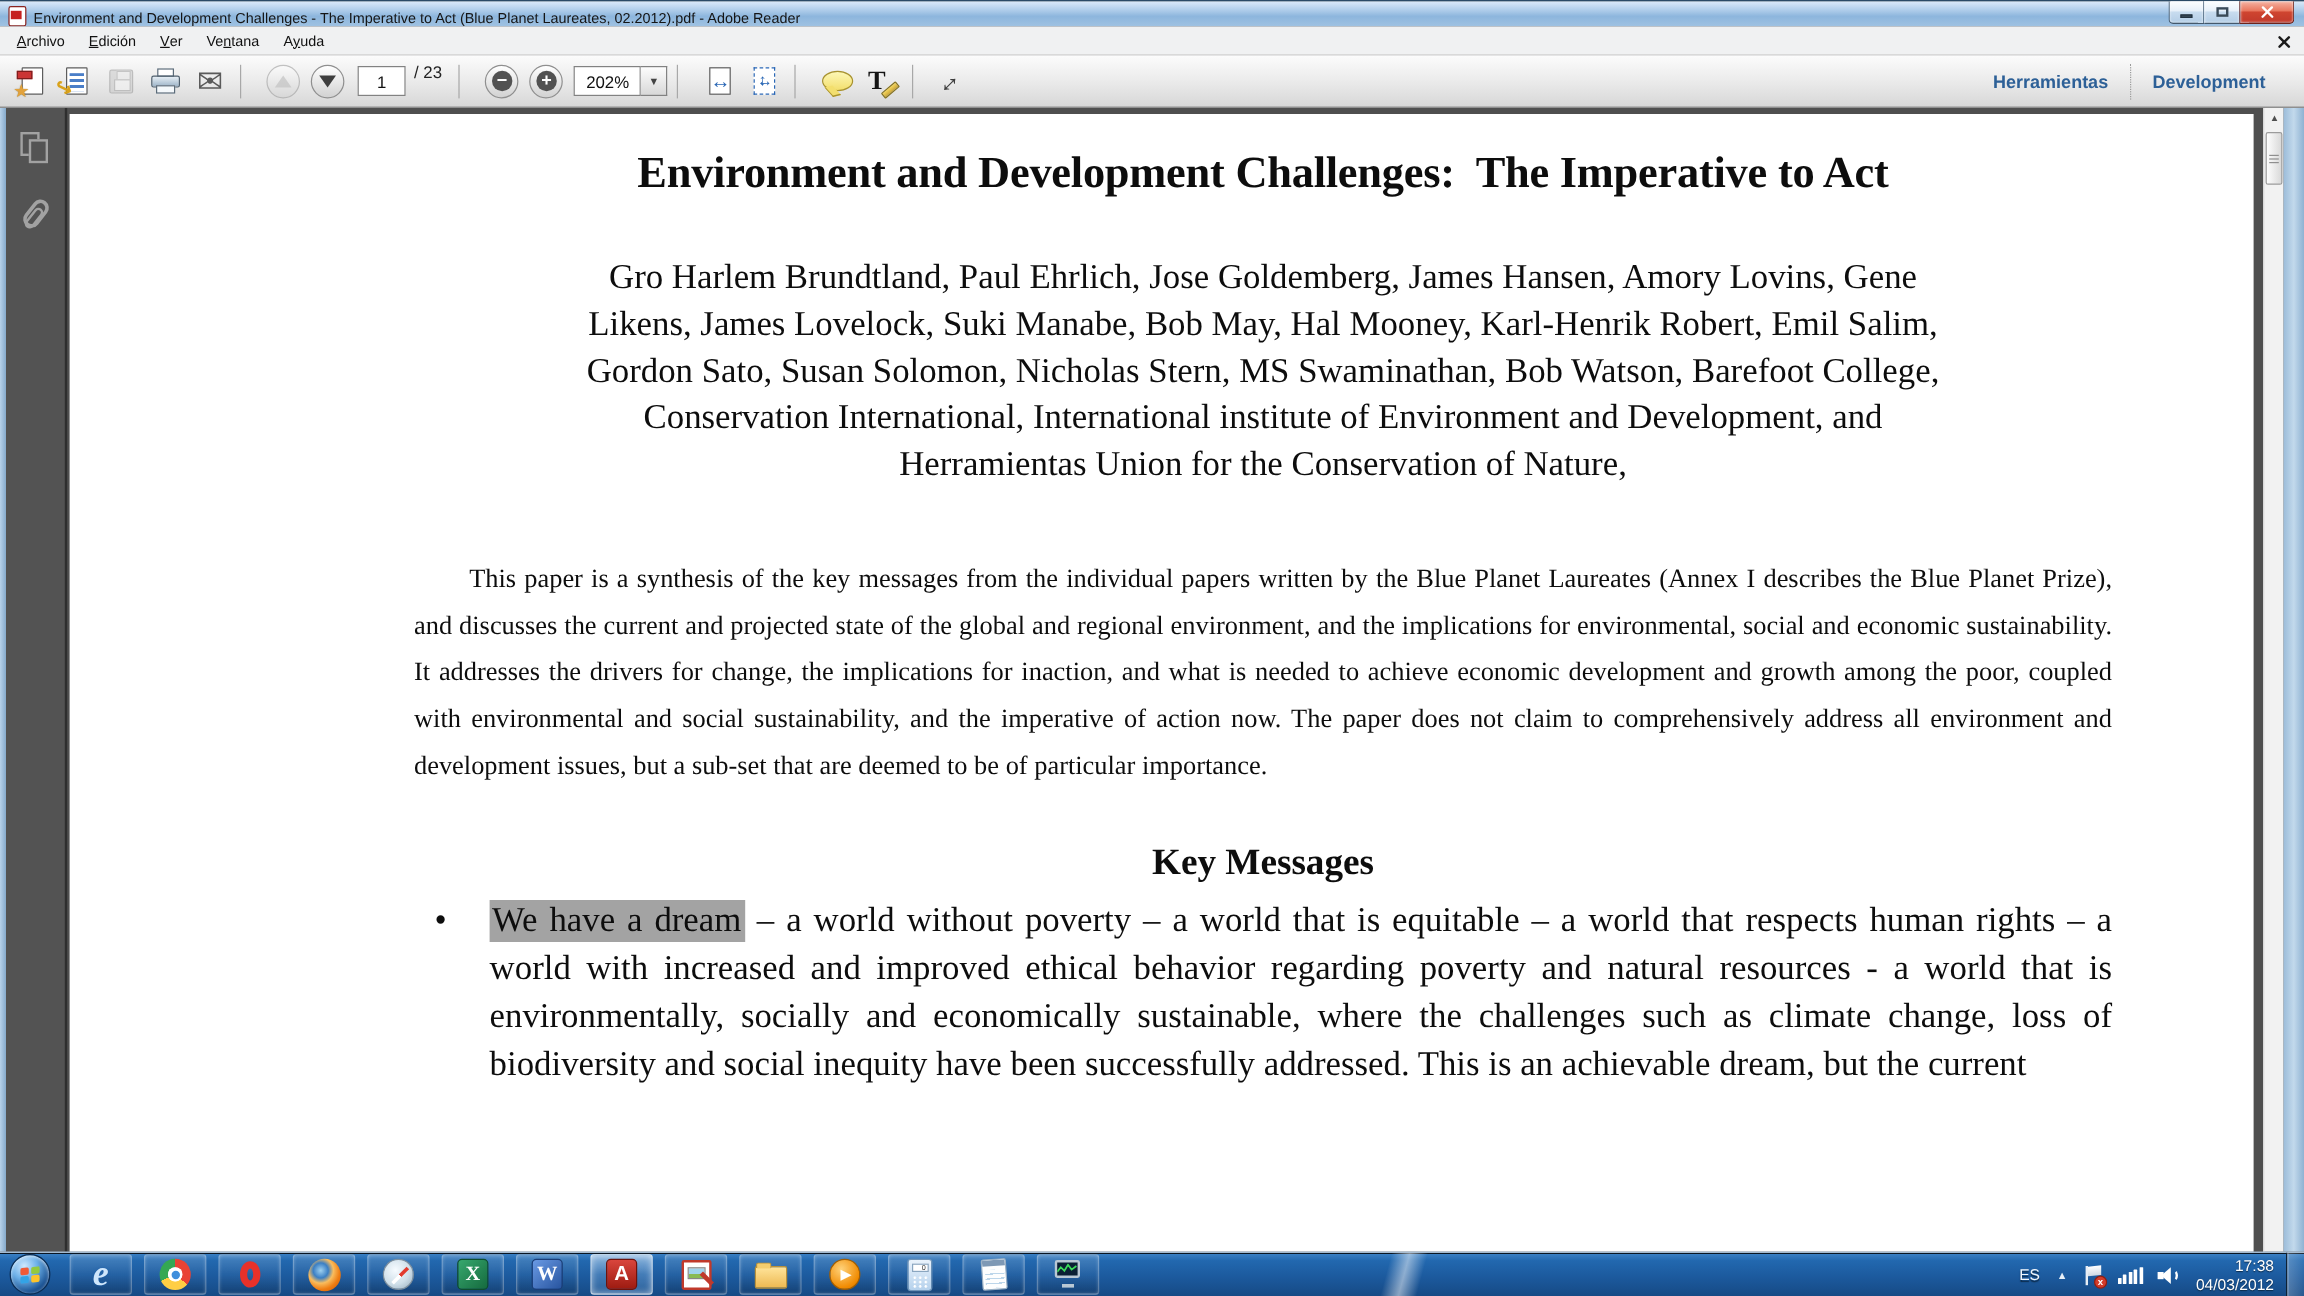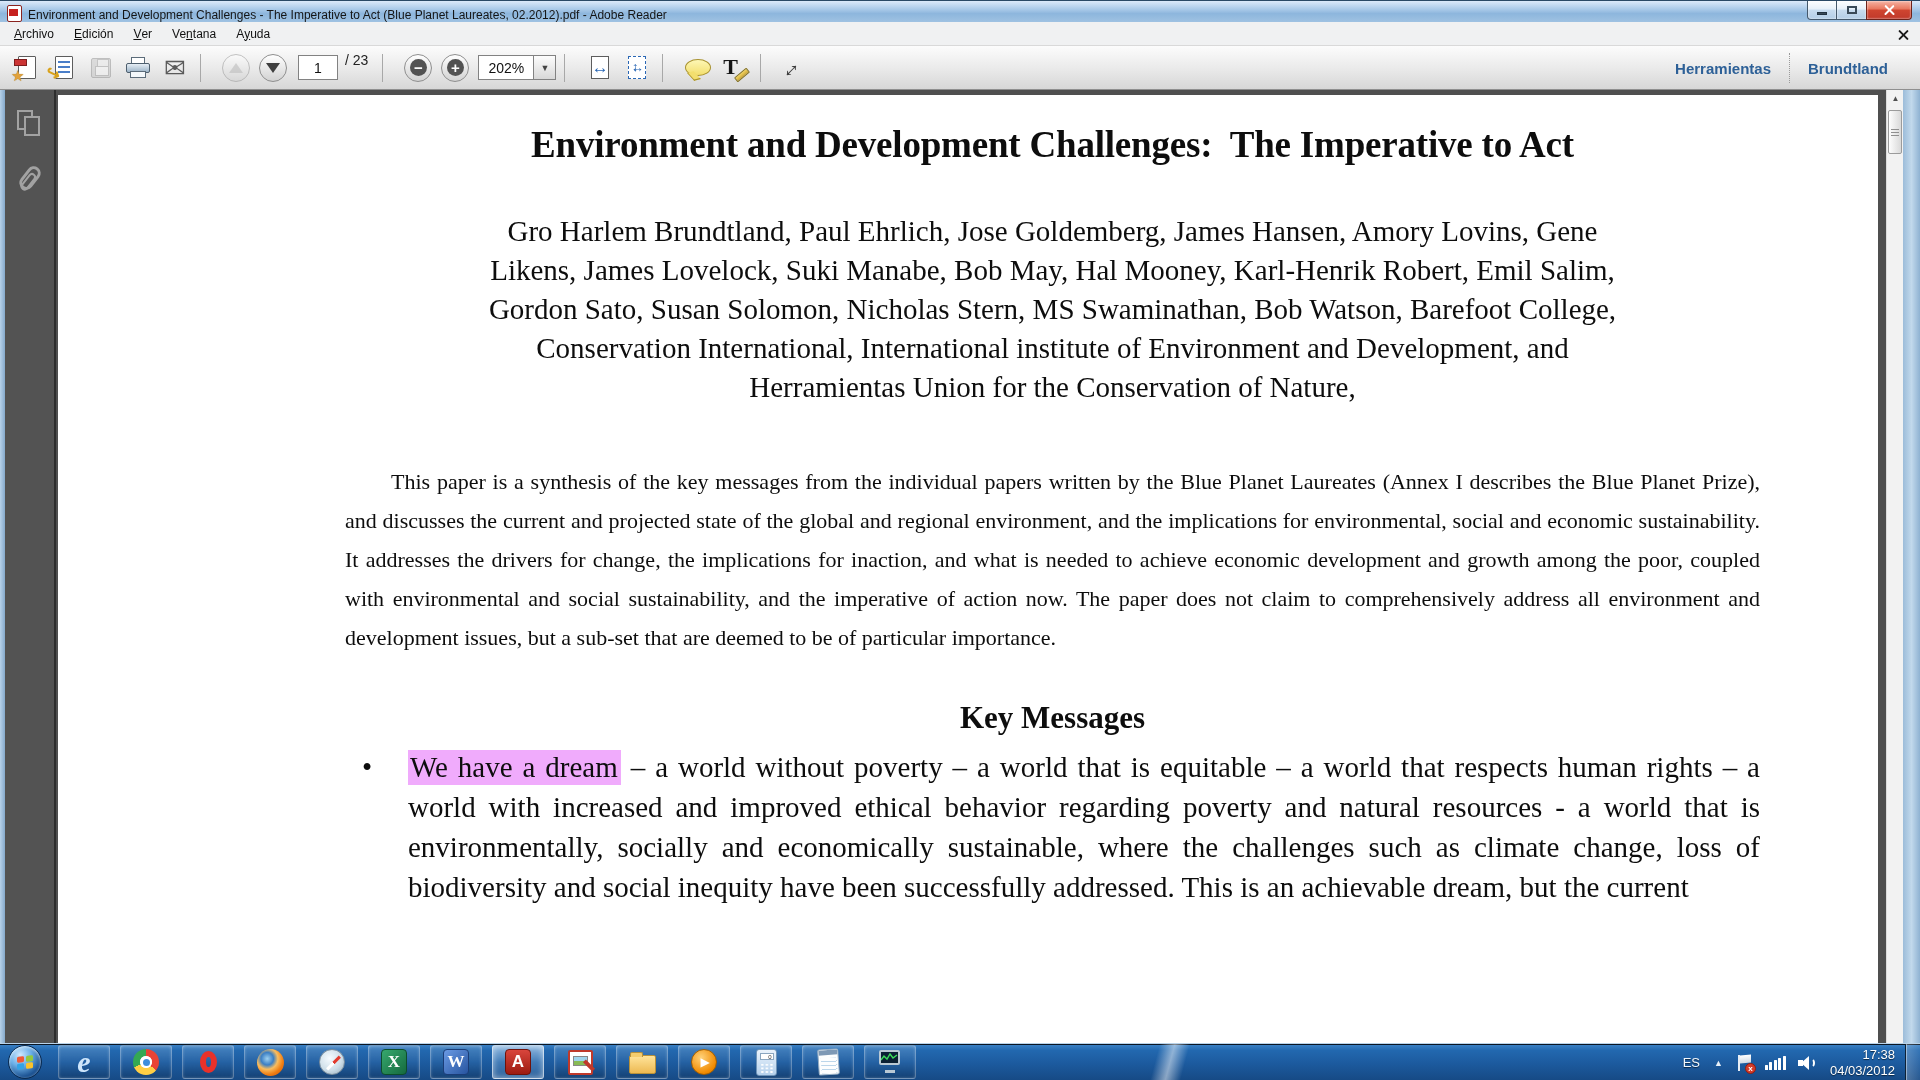--- a/index.html
+++ b/index.html
@@ -109,21 +109,21 @@
   .canvas-top { position:absolute; left:58px; top:0; width:1820px; height:5px; background:#4f4f4f; }
   .page { position:absolute; left:58px; top:5px; width:1820px; height:948px; background:#fff; overflow:hidden;
     font-family:"Liberation Serif", serif; color:#0d0d0d; }
   .page-content { padding:28px 118px 0 287px; }
   .doc-title { font-size:37px; font-weight:bold; text-align:center; white-space:pre-wrap; letter-spacing:-.2px; }
   .authors { margin-top:46px; text-align:center; font-size:29px; line-height:39px; font-weight:normal; }
   .doc-paragraph { margin-top:55px; font-size:22px; line-height:39px; text-align:justify; text-indent:46px; }
   .km-heading { margin-top:43px; font-size:31px; font-weight:bold; text-align:center; }
   .bullet-item { position:relative; margin-top:11px; padding-left:63px; font-size:29px; line-height:40px; text-align:justify; }
   .bullet-dot { position:absolute; left:17px; top:0; font-size:29px; }
-  .hl { background:#f0abfc; padding:1px 3px 2px 2px; }
+  .hl { background:#a3a3a3; padding:1px 3px 2px 2px; }
 
   .scrollbar { position:absolute; right:17px; top:0; width:17px; height:100%; background:#f2f2f2; border-left:1px solid #dcdcdc; }
   .sb-up { width:17px; height:17px; display:flex; align-items:center; justify-content:center; font-size:8px; color:#4f4f4f; }
   .sb-thumb { position:absolute; left:1px; top:20px; width:14px; height:44px; background:linear-gradient(90deg,#fdfdfd,#d9d9d9);
     border:1px solid #9b9b9b; border-radius:2px; display:flex; flex-direction:column; align-items:center; justify-content:center; gap:2px; }
   .sb-thumb i { width:8px; height:1px; background:#8f8f8f; }
 
   
   .taskbar { position:absolute; left:0; top:1043px; width:1920px; height:37px;
     background:linear-gradient(#3e84c8 0%, #2268af 18%, #1c5a9e 55%, #164a85 100%);
@@ -344,21 +344,21 @@
       </div>
     </div>
     <div class="tb-sep"></div>
     <div class="tb-btn">
         <span class="ic-fullscr">↔</span>
       </div>
 
     <div class="toolbar-right">
       <div class="tool-label">Herramientas</div>
       <div class="vdots"></div>
-      <div class="tool-label">Brundtland</div>
+      <div class="tool-label">Development</div>
     </div>
   </div>
 
   <div class="workspace">
     <div class="lborder"></div>
     <div class="navpane">
       <div class="np-btn">
         <span class="ic-pages">
             <span class="pg back"></span>
             <span class="pg front"></span>

